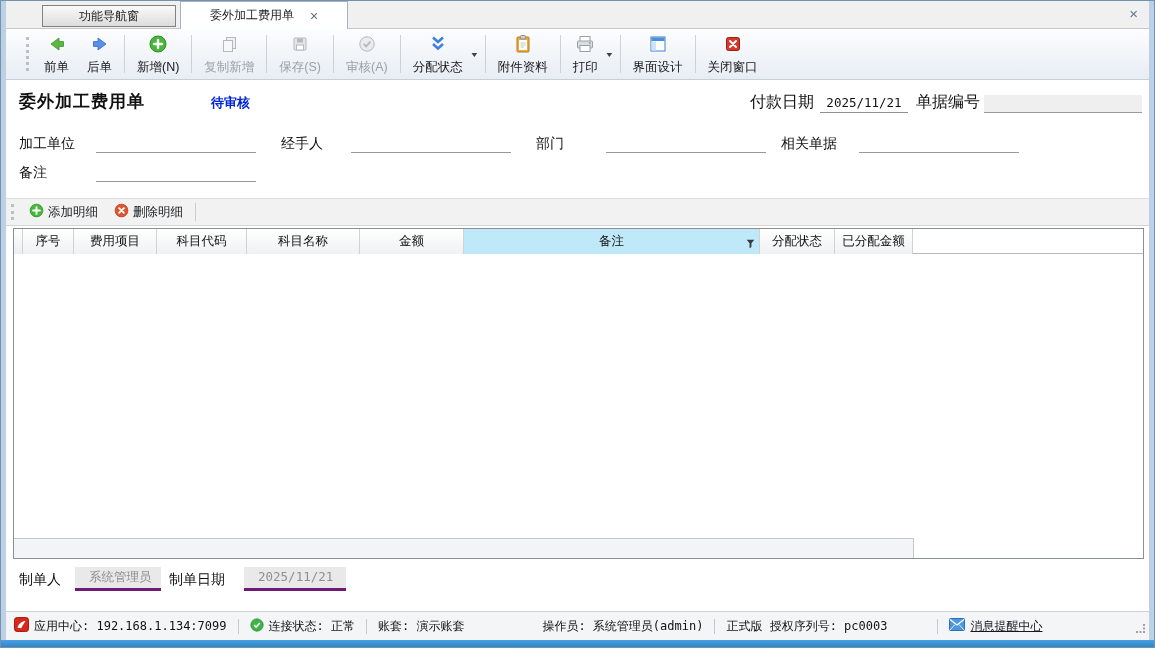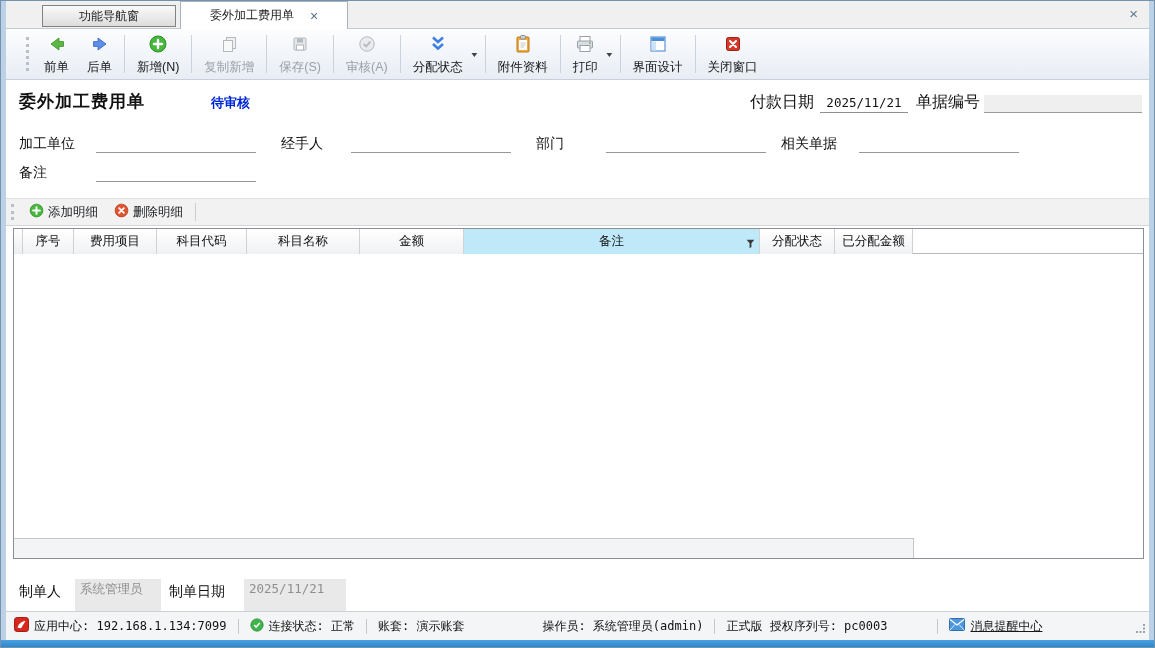--- a/index.html
+++ b/index.html
@@ -86,23 +86,23 @@
   .gh.indicator { width:9px; cursor:default; background:linear-gradient(#ffffff,#eceef0); }
   .gh.c0 { width:51px; } .gh.c1 { width:83px; } .gh.c2 { width:90px; }
   .gh.c3 { width:113px; } .gh.c4 { width:104px; }
   .gh.c5 { width:296px; background:#bfe9f9; position:relative; }
   .gh.c6 { width:75px; } .gh.c7 { width:78px; }
   .funnel { position:absolute; right:3px; top:5px; }
   .grid-footer { position:absolute; left:0; bottom:0; width:900px; height:20px;
                  background:#f3f4f5; border-top:1px solid #c6c6c6; border-right:1px solid #c6c6c6; }
 
   
-  .maker-row { position:absolute; left:5px; right:5px; top:562px; height:30px; background:#fff;margin-top:12px; }
-  .ro-field { position:absolute; background:#e9e9e9; border-bottom:1px solid #701a75;
-              height:36px; font-size:12.5px; color:#8f8f8f; line-height:19px; padding-left:5px;
+  .maker-row { position:absolute; left:5px; right:5px; top:562px; height:30px; background:#fff; }
+  .ro-field { position:absolute; background:#e9e9e9; border-bottom:3px solid #701a75;
+              height:24px; font-size:12.5px; color:#8f8f8f; line-height:19px; padding-left:14px;
               font-family:"DejaVu Sans Mono", monospace; }
 
   
   .statusbar {
     position:absolute; left:5px; right:5px; bottom:7px; height:29px;
     background:#f4f5f6; border-top:1px solid #cdd1d5;
     display:flex; align-items:center; font-size:12px; color:#111;
     padding:8px 8px; font-family:"DejaVu Sans Mono", "DejaVu Sans", monospace;
   }
   .sb-item { display:flex; align-items:center; gap:5px; white-space:nowrap; }

